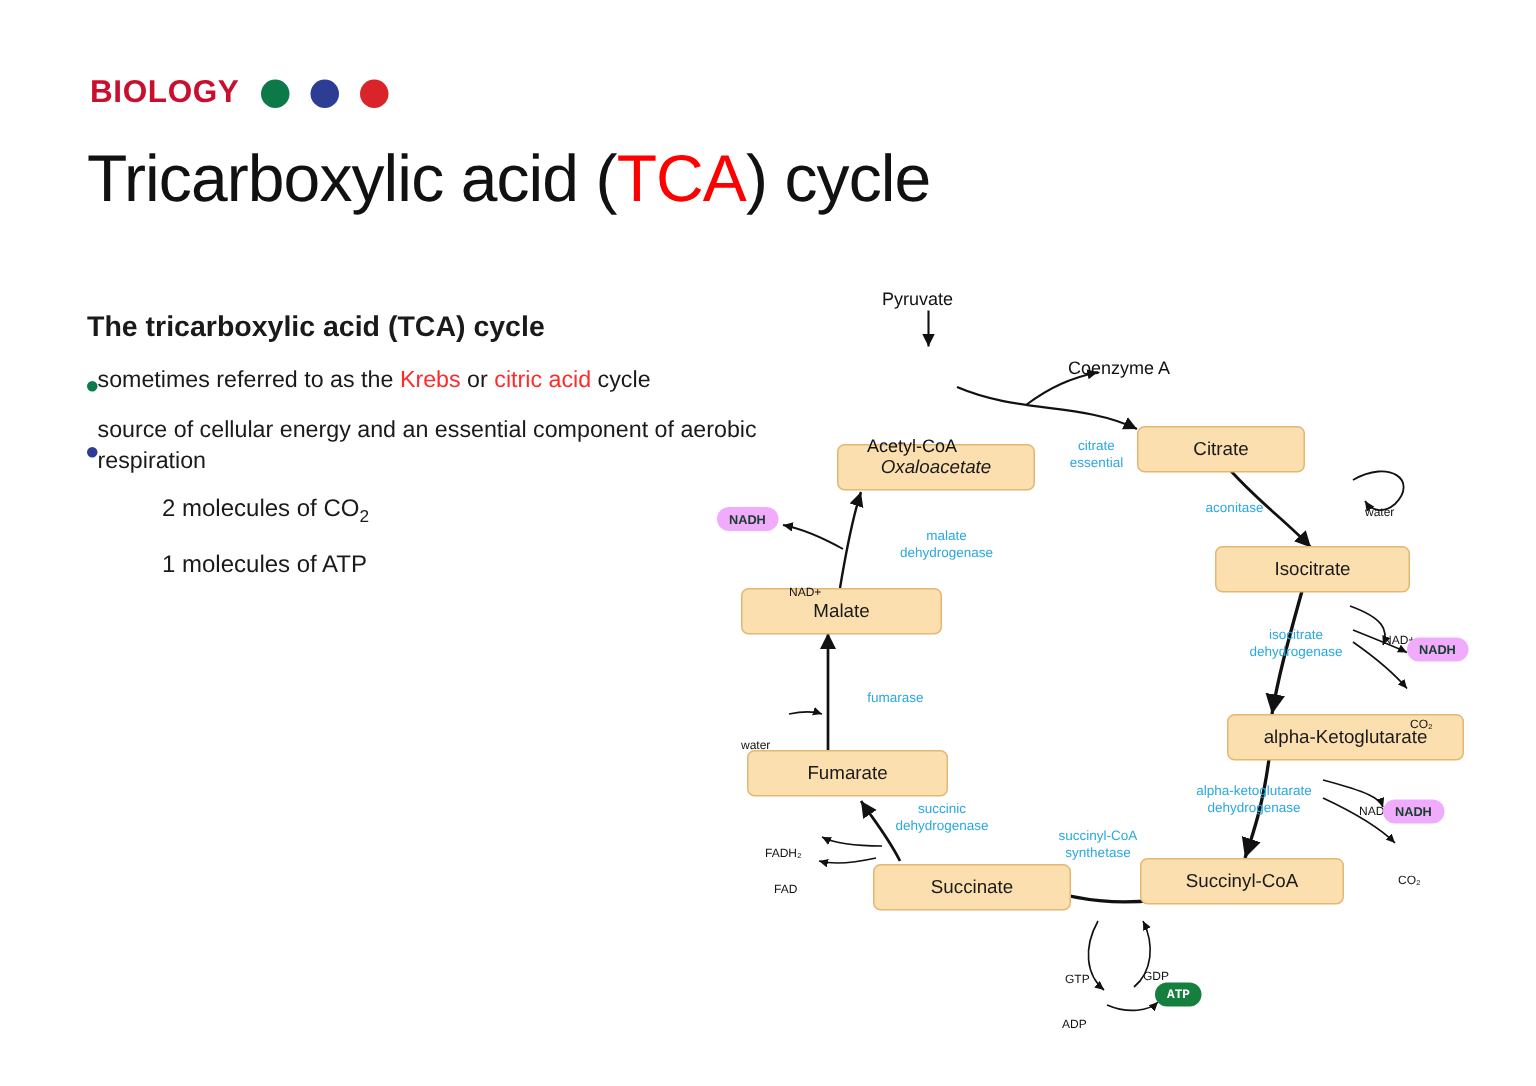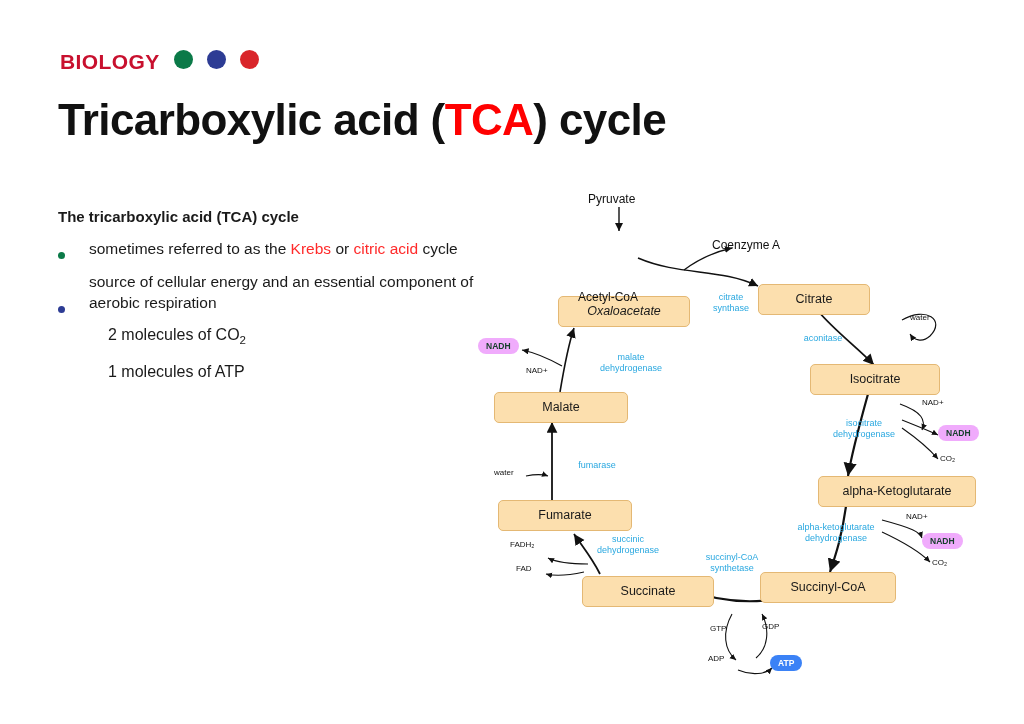--- a/index.html
+++ b/index.html
@@ -15,21 +15,21 @@
     color: #1a1a1a;
     overflow: hidden;
   }
 
   
   #kicker {
     position: absolute;
     left: 60px;
     top: 50px;
     display: flex;
-    align-items: flex-start;
+    align-items: center;
     gap: 14px;
   }
   #kicker .kicker-text {
     font-size: 21px;
     font-weight: bold;
     letter-spacing: 0.4px;
     color: #c8102e;
   }
   .dot {
     width: 19px;
@@ -39,43 +39,43 @@
   }
   .dot.green { background: #0b7a48; }
   .dot.blue  { background: #2d3c94; }
   .dot.red   { background: #d9252a; }
 
   #page-title {
     position: absolute;
     left: 58px;
     top: 95px;
     font-size: 44px;
-    font-weight: bold;
+    font-weight: normal;
     letter-spacing: -0.6px;
     color: #111;
     white-space: nowrap;
   }
   #page-title .accent { color: #ff0000; }
 
   
   #left-col {
     position: absolute;
     left: 58px;
     top: 208px;
     width: 470px;
   }
   #left-heading {
-    font-size: 15px;
+    font-size: 19px;
     font-weight: bold;
     margin-bottom: 14px;
   }
   .bullet-row {
     display: flex;
-    align-items: flex-end;
-    gap: 24px;
+    align-items: center;
+    gap: 0;
     margin-bottom: 13px;
     font-size: 15.5px;
     line-height: 1.32;
   }
   .bdot {
     width: 7px;
     height: 7px;
     border-radius: 50%;
     margin-top: 7px;
     flex: 0 0 auto;
@@ -126,34 +126,36 @@
     color: #2aa8e0;
     text-align: center;
     line-height: 1.2;
     white-space: nowrap;
   }
   .cof {
     position: absolute;
     font-size: 8px;
     color: #111;
     white-space: nowrap;
+    margin-top: 24px;
   }
   .pill {
     position: absolute;
     background: #f0abfc;
     border-radius: 9px;
     font-size: 8.5px;
     font-weight: bold;
     color: #17402c;
     padding: 3px 8px 3px 8px;
     white-space: nowrap;
   }
   .pill.atp {
-    background: #3b82f6;
+    background: #15803d;
     color: #ffffff;
+    font-family: Liberation Mono, monospace;
   }
 </style>
 </head>
 <body>
 
 <div id="kicker">
   <span class="kicker-text">BIOLOGY</span>
   <span class="dot green"></span>
   <span class="dot blue"></span>
   <span class="dot red"></span>
@@ -243,21 +245,21 @@
   <div class="node-box" style="left:28px;  top:320px; width:134px;">Fumarate</div>
   <div class="node-box" style="left:112px; top:396px; width:132px;">Succinate</div>
   <div class="node-box" style="left:24px;  top:212px; width:134px;">Malate</div>
 
   <div class="plain-label" style="left:118px; top:12px;">Pyruvate</div>
   <div class="plain-label" style="left:108px; top:62px;margin-top:48px;">Acetyl-CoA</div>
   <div class="plain-label" style="left:242px; top:58px;">Coenzyme A</div>
 
   <div class="enzyme" style="left:228px; top:112px; width:66px;">
     <div>citrate</div>
-      <div>synthase</div>
+      <div>essential</div>
   </div>
   <div class="enzyme" style="left:318px; top:153px; width:70px;">
     <div>aconitase</div>
   </div>
   <div class="enzyme" style="left:346px; top:238px; width:96px;">
     <div>isocitrate</div>
       <div>dehydrogenase</div>
   </div>
   <div class="enzyme" style="left:296px; top:342px; width:140px;">
     <div>alpha-ketoglutarate</div>

